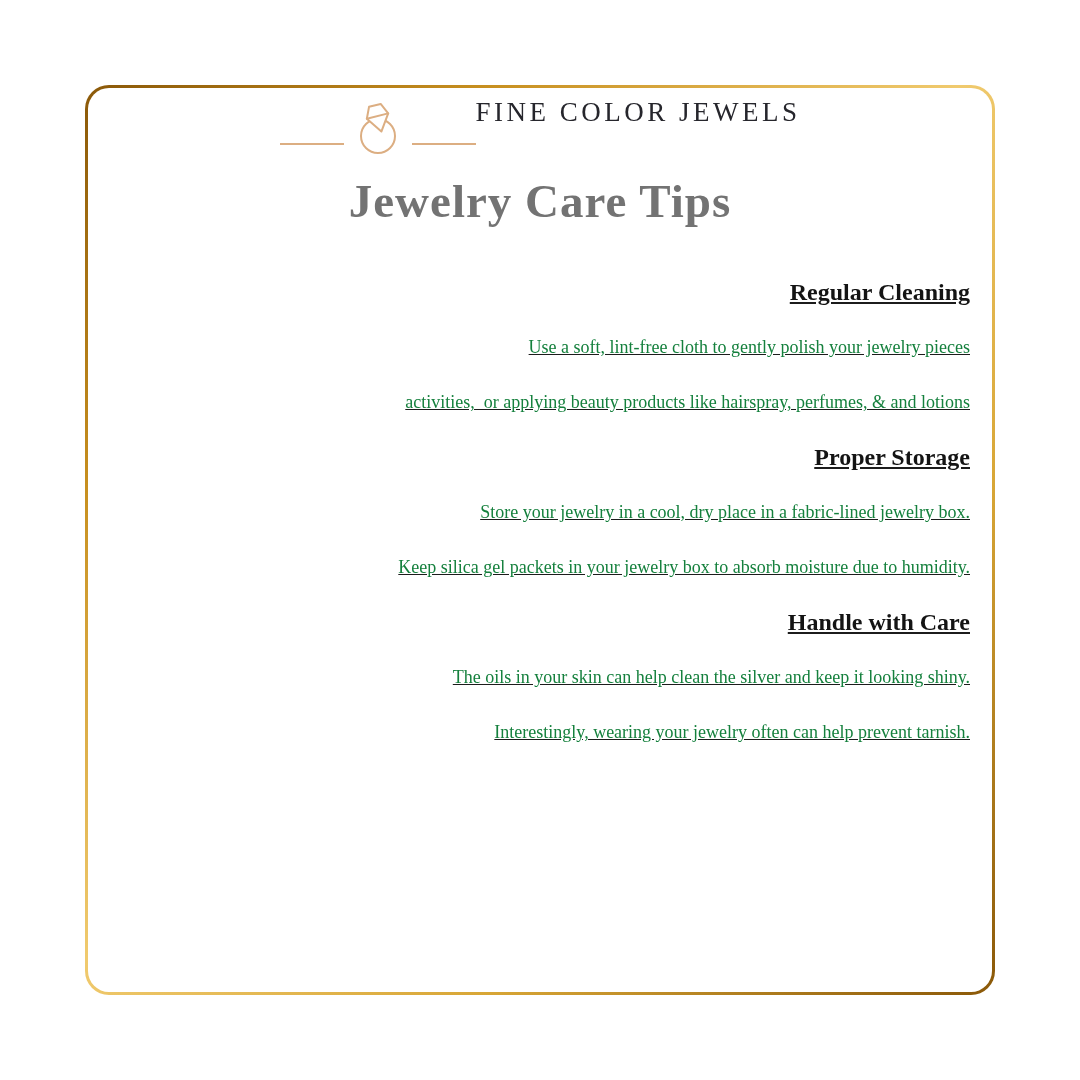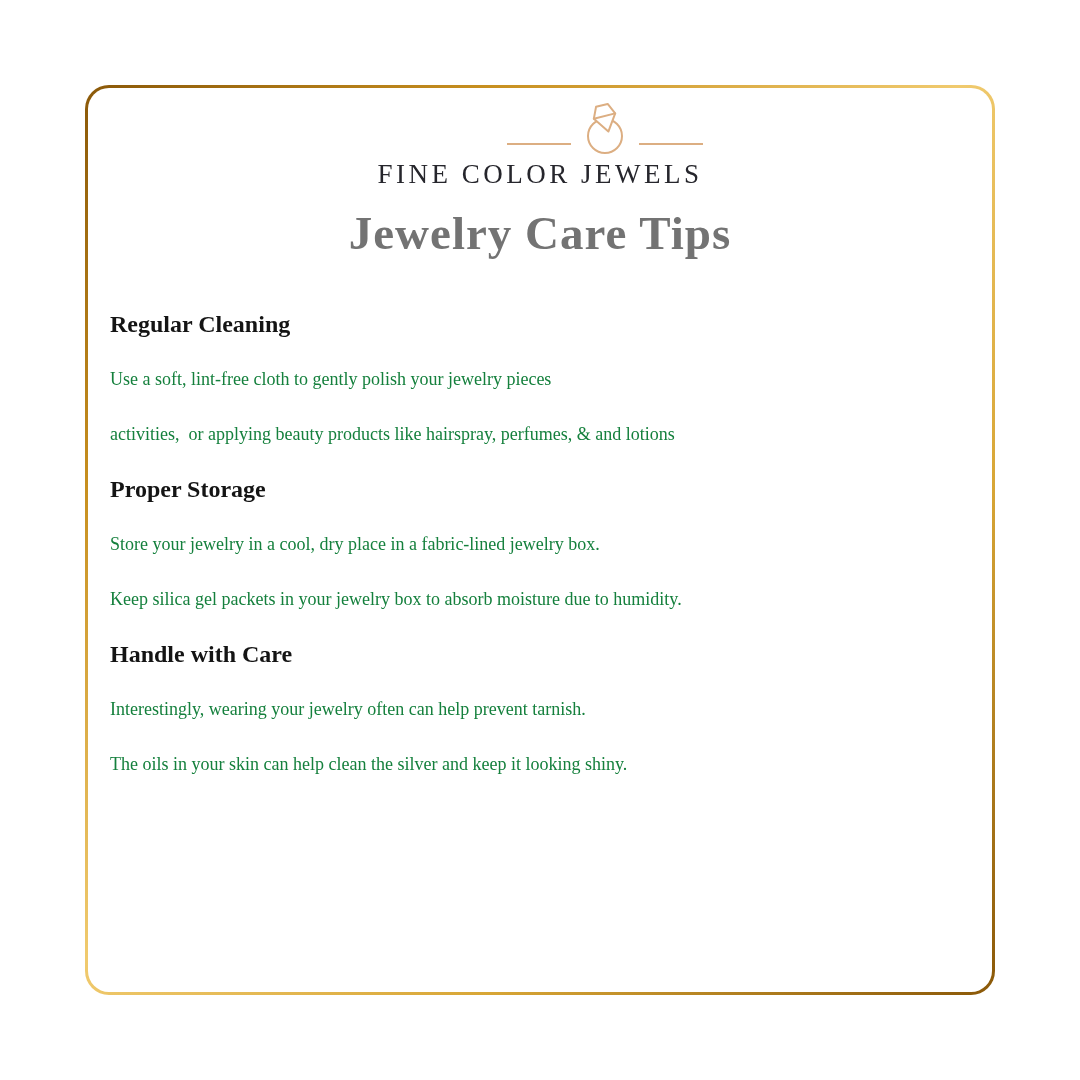--- a/index.html
+++ b/index.html
@@ -39,22 +39,22 @@
     border-radius: 21px;
     box-sizing: border-box;
     display: flex;
     flex-direction: column;
     align-items: center;
   }
   
   .logo {
     margin-top: 8px;
     display: flex;
-    flex-direction: column;
-    align-items: flex-end;
+    flex-direction: row;
+    align-items: flex-start;
   }
   .logo-mark {
     display: flex;
     align-items: flex-end;
     justify-content: center;
   }
   .logo-line {
     width: 64px;
     height: 2px;
     background: #dcae82;
@@ -76,21 +76,22 @@
     font-size: 47px;
     font-weight: bold;
     letter-spacing: 1px;
     color: #737373;
     line-height: 58px;
   }
   
   .sections {
     margin-top: 4px;
     width: 860px;
-    text-align: left;
+    text-align: right;
+    text-decoration: underline;
   }
   .tip-heading {
     font-size: 24px;
     font-weight: bold;
     color: #141414;
     line-height: 55px;
     height: 55px;
     margin: 0;
   }
   .tip-line {
@@ -145,21 +146,21 @@
           <p class="tip-heading">Proper Storage</p>
           <p class="tip-line">Store your jewelry in a cool, dry place in a fabric-lined jewelry box.</p>
           <p class="tip-line">Keep silica gel packets in your jewelry box to absorb moisture due to humidity.</p>
         </div>
 
         <div>
           <p class="tip-heading">Handle with Care</p>
         </div>
 
         <div>
+          <p class="tip-line">The oils in your skin can help clean the silver and keep it looking shiny.</p>
           <p class="tip-line">Interestingly, wearing your jewelry often can help prevent tarnish.</p>
-          <p class="tip-line">The oils in your skin can help clean the silver and keep it looking shiny.</p>
         </div>
 
       </div>
 
     </div>
   </div>
 </div>
 
 </body></html>

